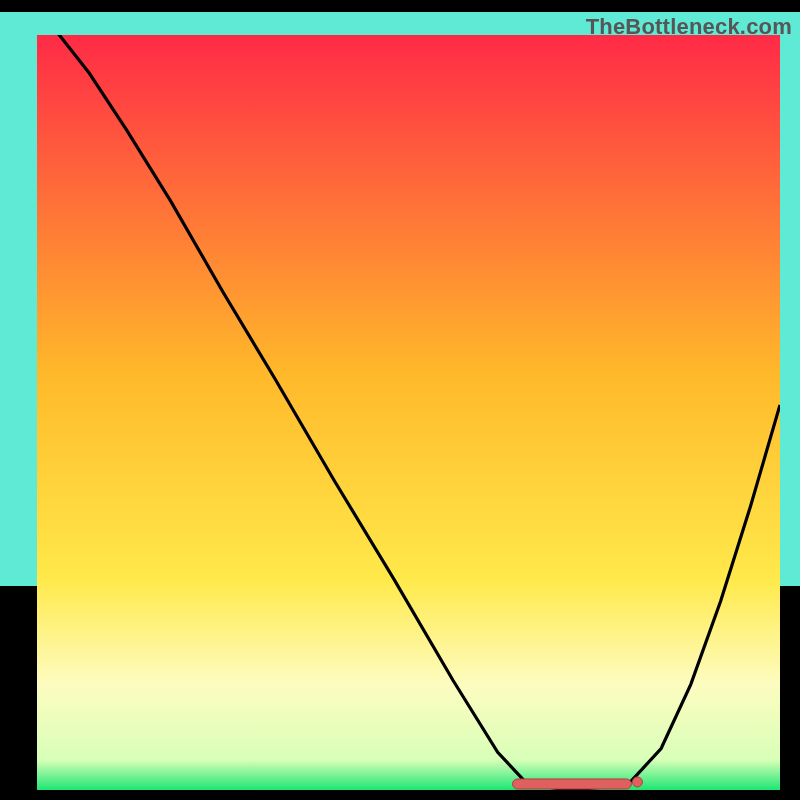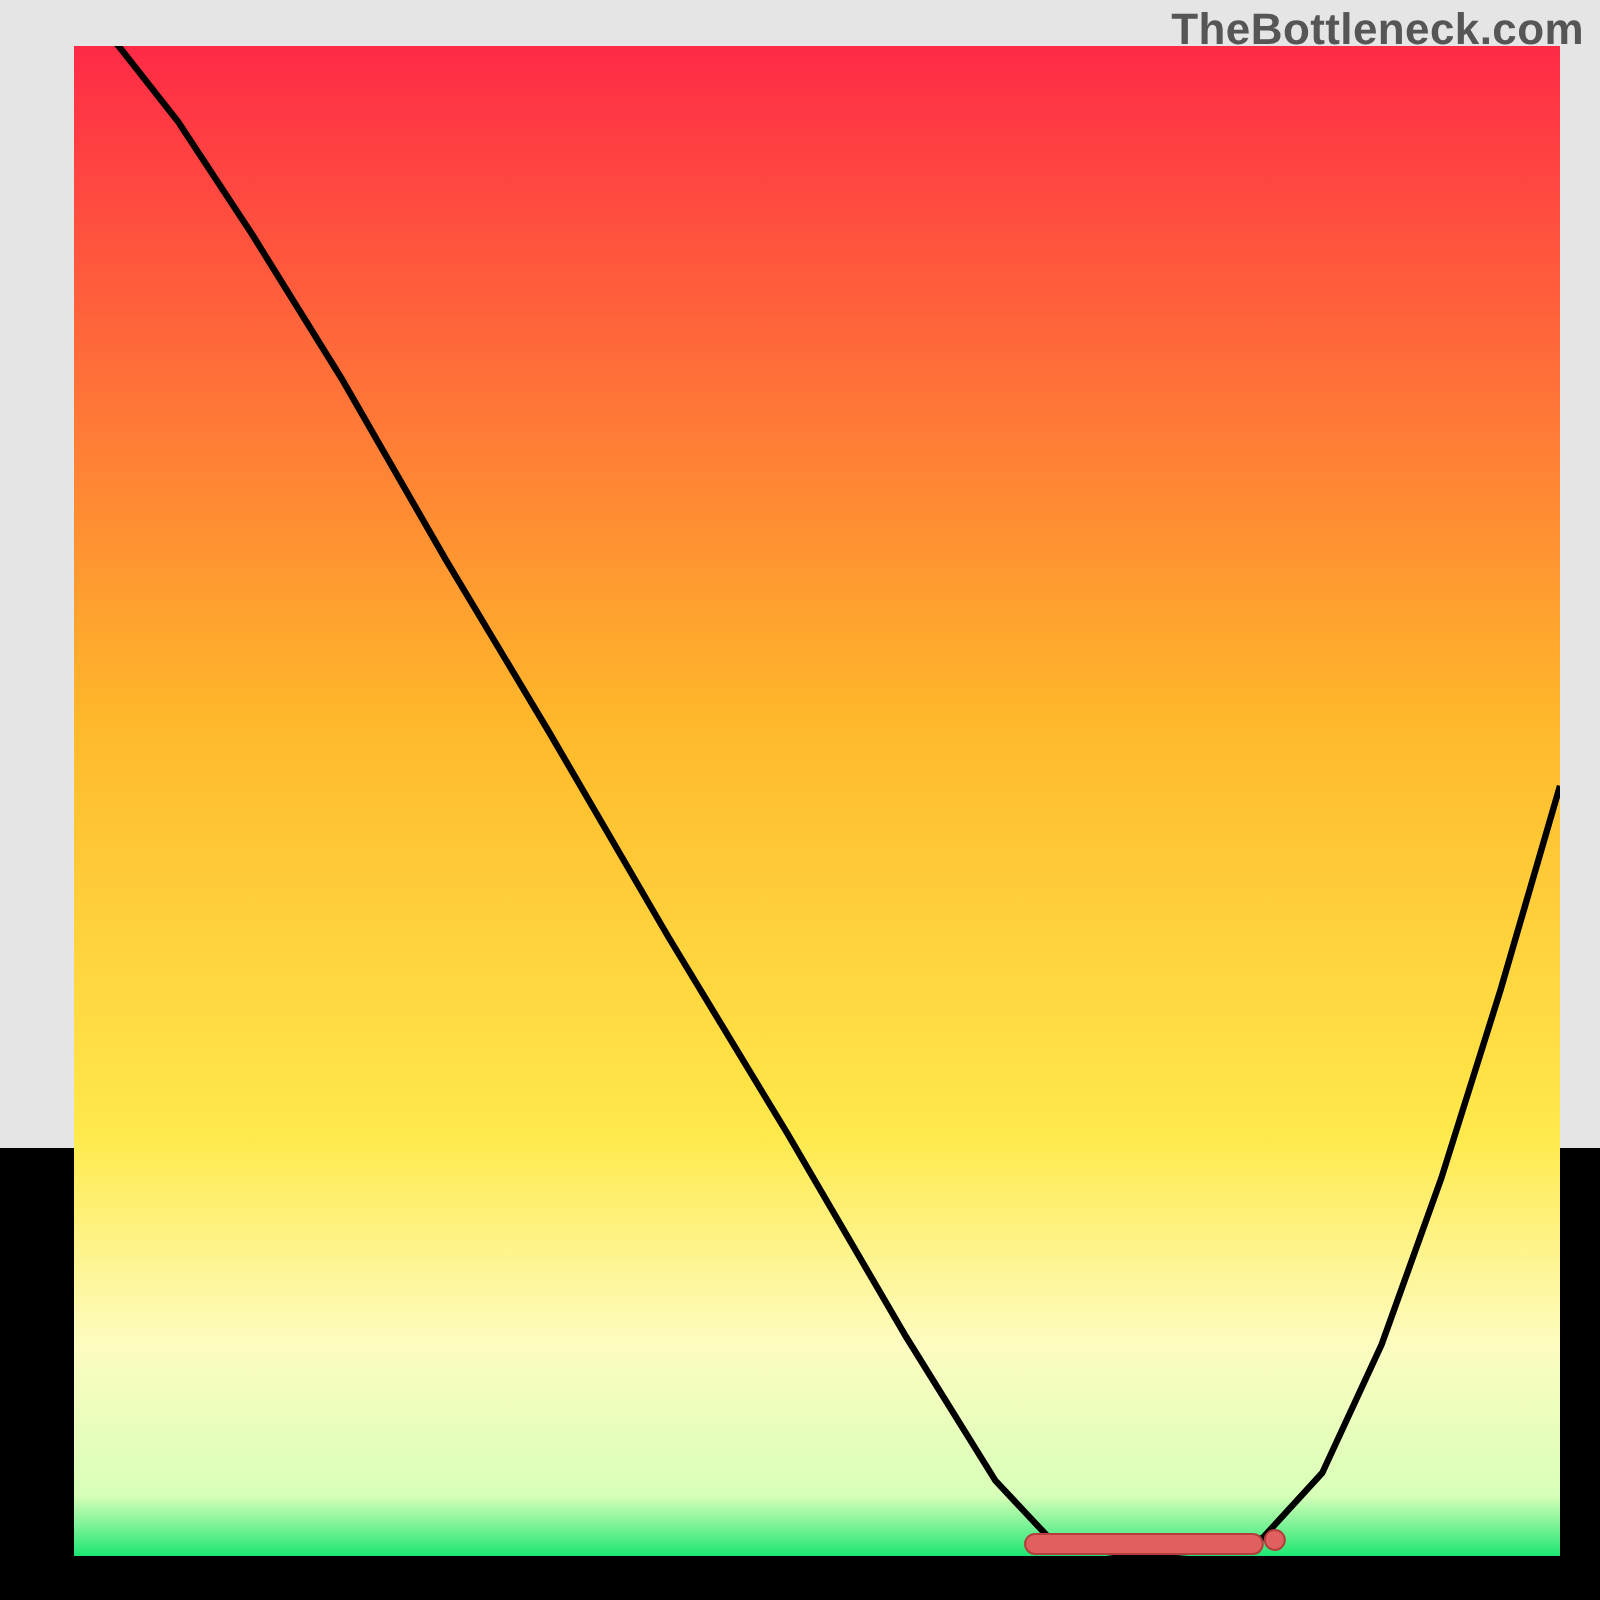--- a/index.html
+++ b/index.html
@@ -7,21 +7,22 @@
     padding: 0;
     width: 800px;
     height: 800px;
     background: #000;
     overflow: hidden;
   }
   .frame {
     position: relative;
     width: 800px;
     height: 574px;
-    background: #e5e5e5;
+    background: #5eead4;
+    margin-top: 12px;
   }
   .watermark {
     position: absolute;
     top: 2px;
     right: 8px;
     font-family: Arial, Helvetica, sans-serif;
     font-size: 22px;
     font-weight: bold;
     color: #565656;
     letter-spacing: 0.2px;

